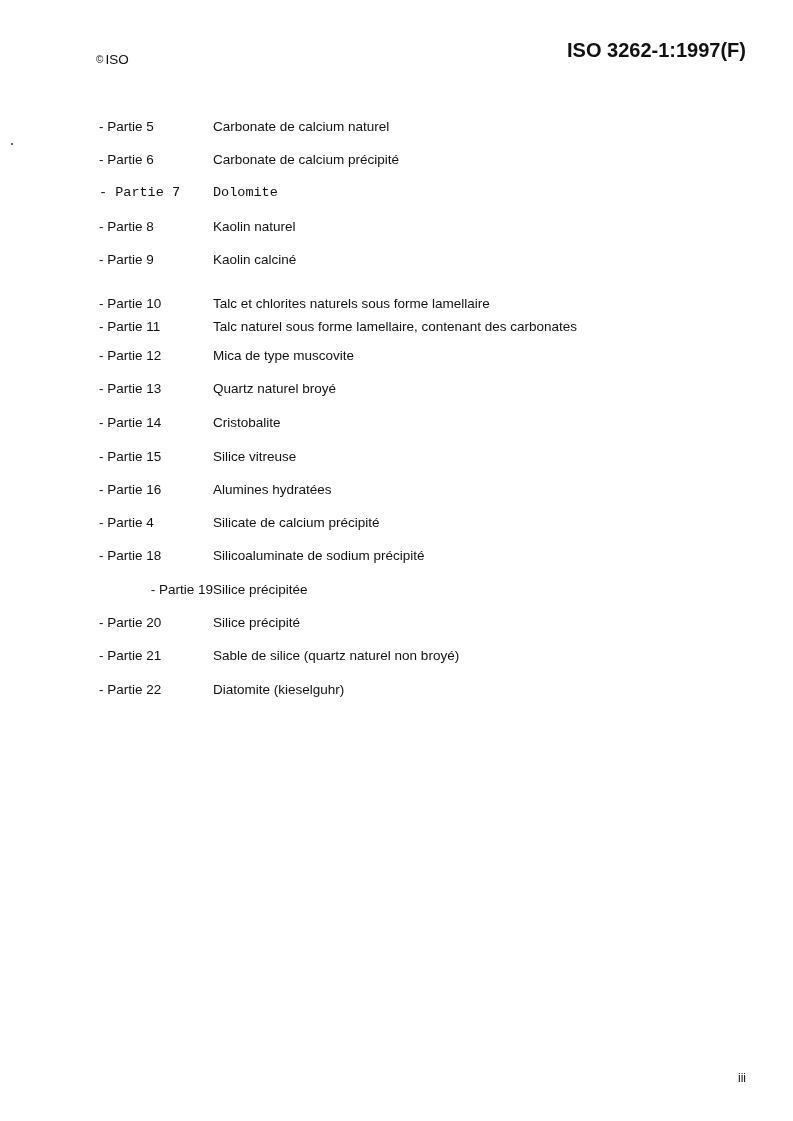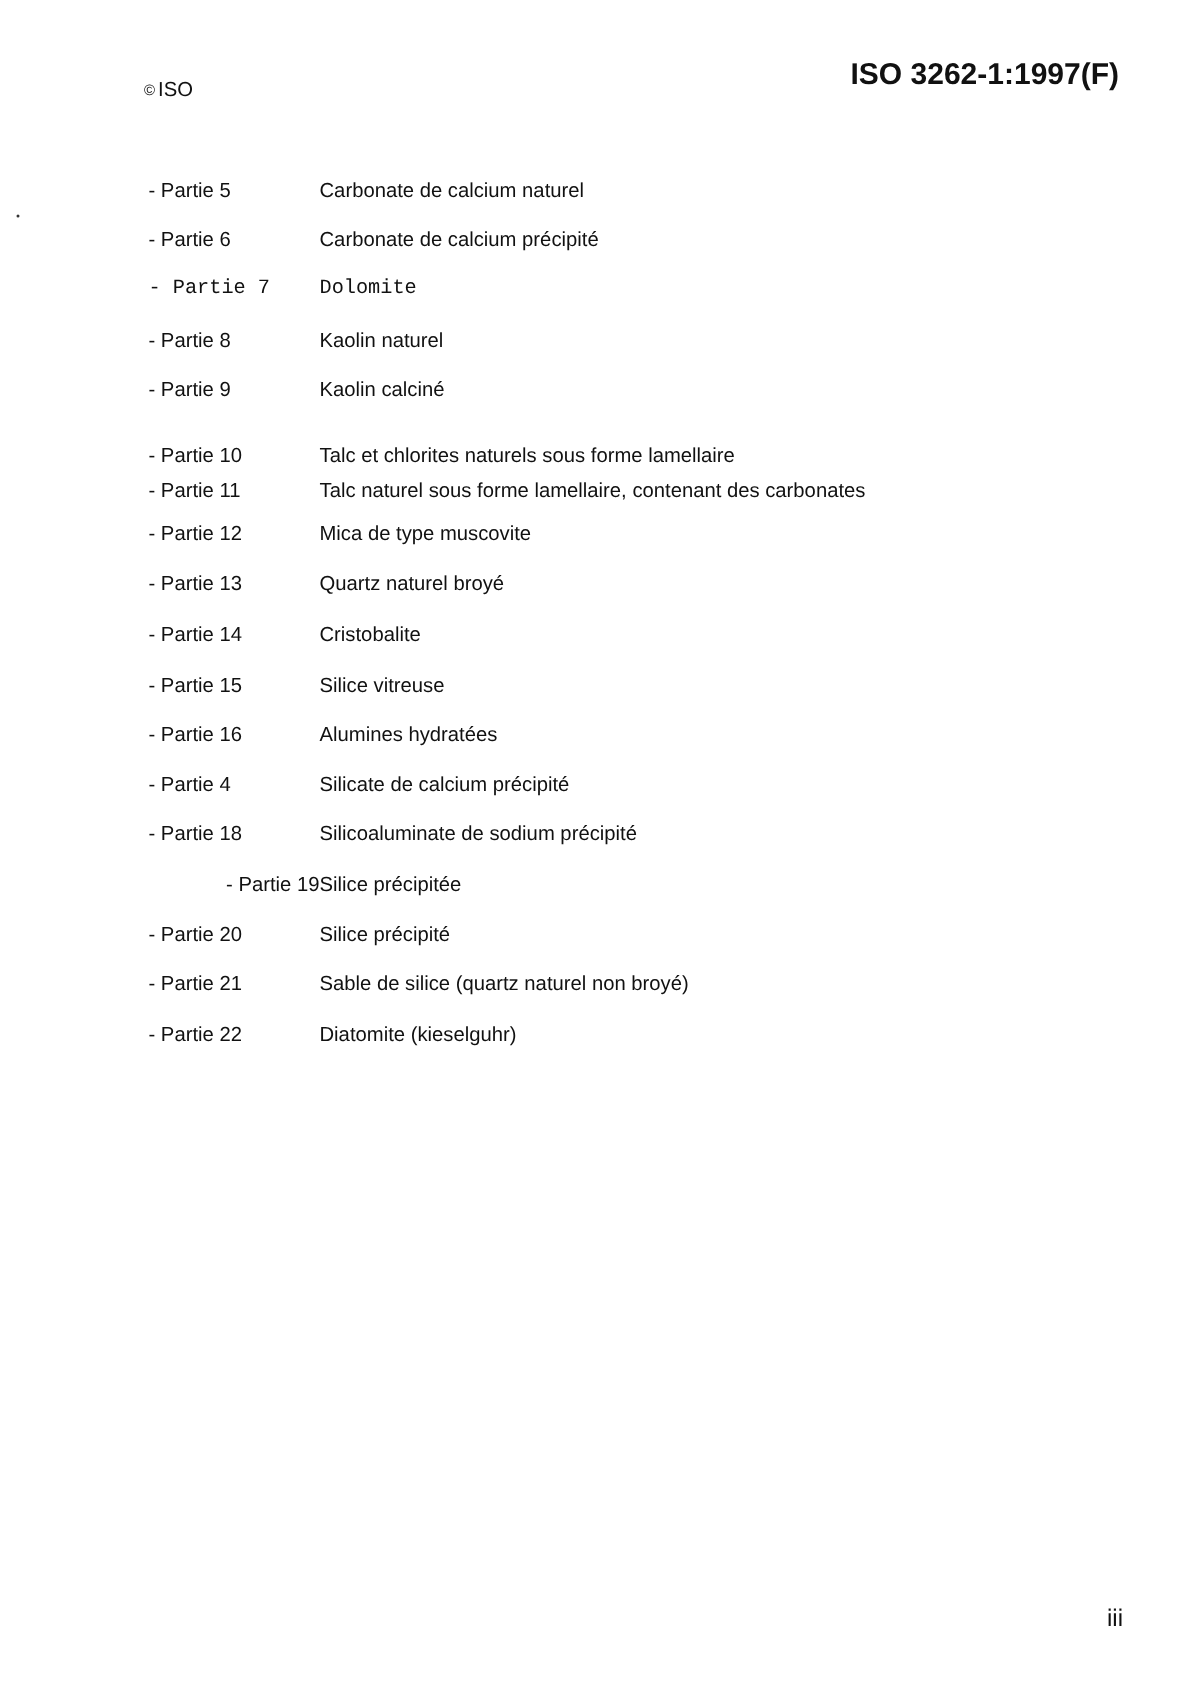--- a/index.html
+++ b/index.html
@@ -4,21 +4,21 @@
   <style>
     html, body { margin:0; padding:0; background:#ffffff; }
     body { width:793px; height:1121px; position:relative; overflow:hidden;
       font-family:"Liberation Sans", sans-serif; color:#111; }
     .hdr-left { position:absolute; left:96px; top:52px; font-size:13.5px; }
     .hdr-left .copy { font-size:10px; vertical-align:1px; margin-right:2px; }
     .hdr-right { position:absolute; right:47px; top:39px; font-size:20px; font-weight:bold; }
     .row { position:absolute; left:99px; font-size:13.5px; white-space:nowrap; }
     .row .part { display:inline-block; width:114px; }
     .row .desc { display:inline-block; }
-    .folio { position:absolute; left:738px; top:1071px; font-size:16px; }
+    .folio { position:absolute; left:738px; top:1071px; font-size:12px; }
     .dot { position:absolute; width:2px; height:2px; background:#333; border-radius:1px; }
   </style>
 </head>
 <body>
 
 <div class="hdr-left">
   <span class="copy">©</span><span>ISO</span>
 </div>
 <div class="hdr-right">ISO 3262-1:1997(F)</div>
 

